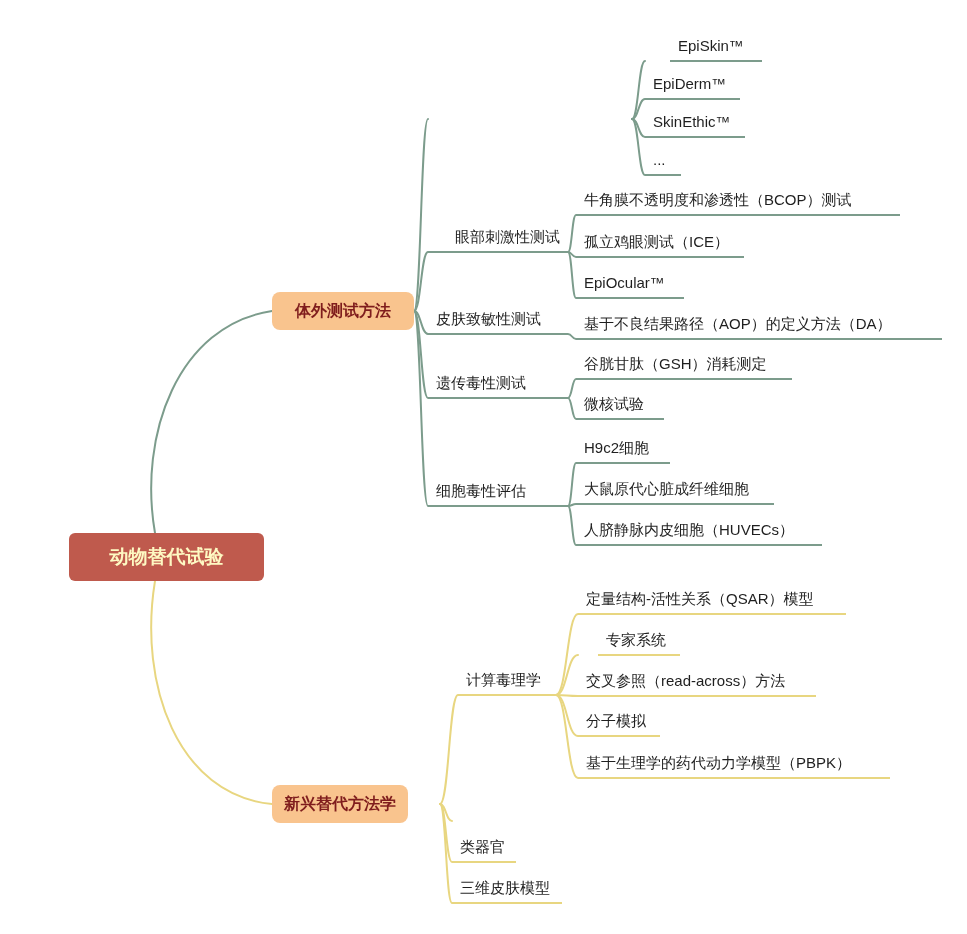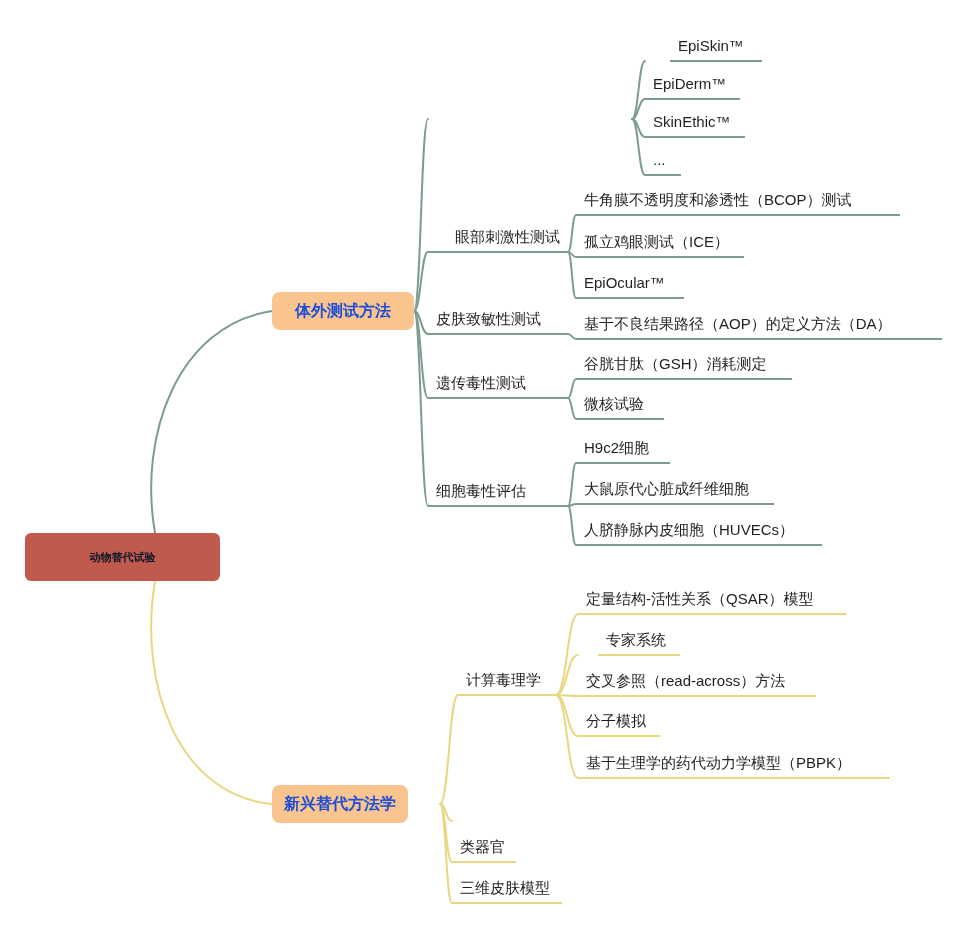--- a/index.html
+++ b/index.html
@@ -17,25 +17,25 @@
     padding:2px 8px 4px 8px;
     border-bottom:2px solid #999;
   }
   .leaf.t{border-bottom-color:#7c9c8c;}
   .leaf.y{border-bottom-color:#e8d680;}
   .box{
     display:flex;align-items:center;justify-content:center;
     font-weight:bold;border-radius:8px;
   }
   .box.root{
-    background:#bf5a4d;color:#0f172a;
-    font-size:11px;border-radius:6px;
+    background:#bf5a4d;color:#fef9c3;
+    font-size:19px;border-radius:6px;margin-left:44px;
   }
   .box.branch{
-    background:#f9c48e;color:#1d4ed8;
+    background:#f9c48e;color:#7f1d1d;
     font-size:16px;
   }
 </style>
 </head>
 <body>
 
 <div id="map">
   <svg id="edges" width="967" height="934" viewBox="0 0 967 934">
       <path d="M 155 533 C 138 435, 178 325, 272 311" fill="none" stroke="#7c9c8c" stroke-width="2" stroke-linecap="round"></path>
       <path d="M 414 311 C 421 311, 421 119, 428 119" fill="none" stroke="#7c9c8c" stroke-width="2" stroke-linecap="round"></path>

